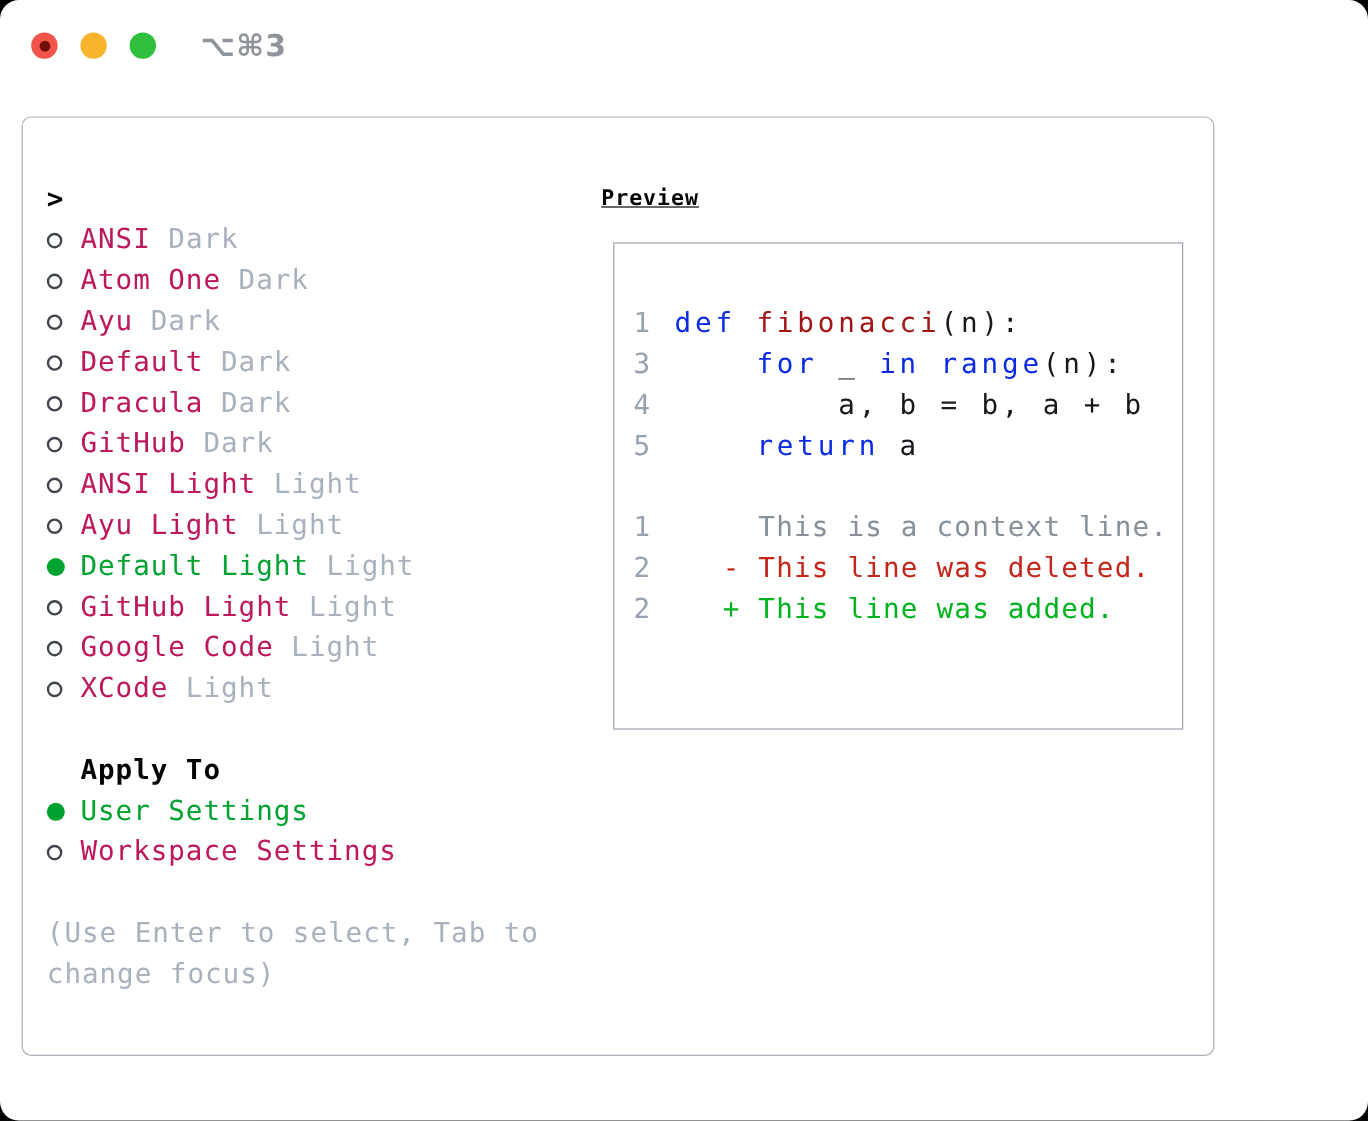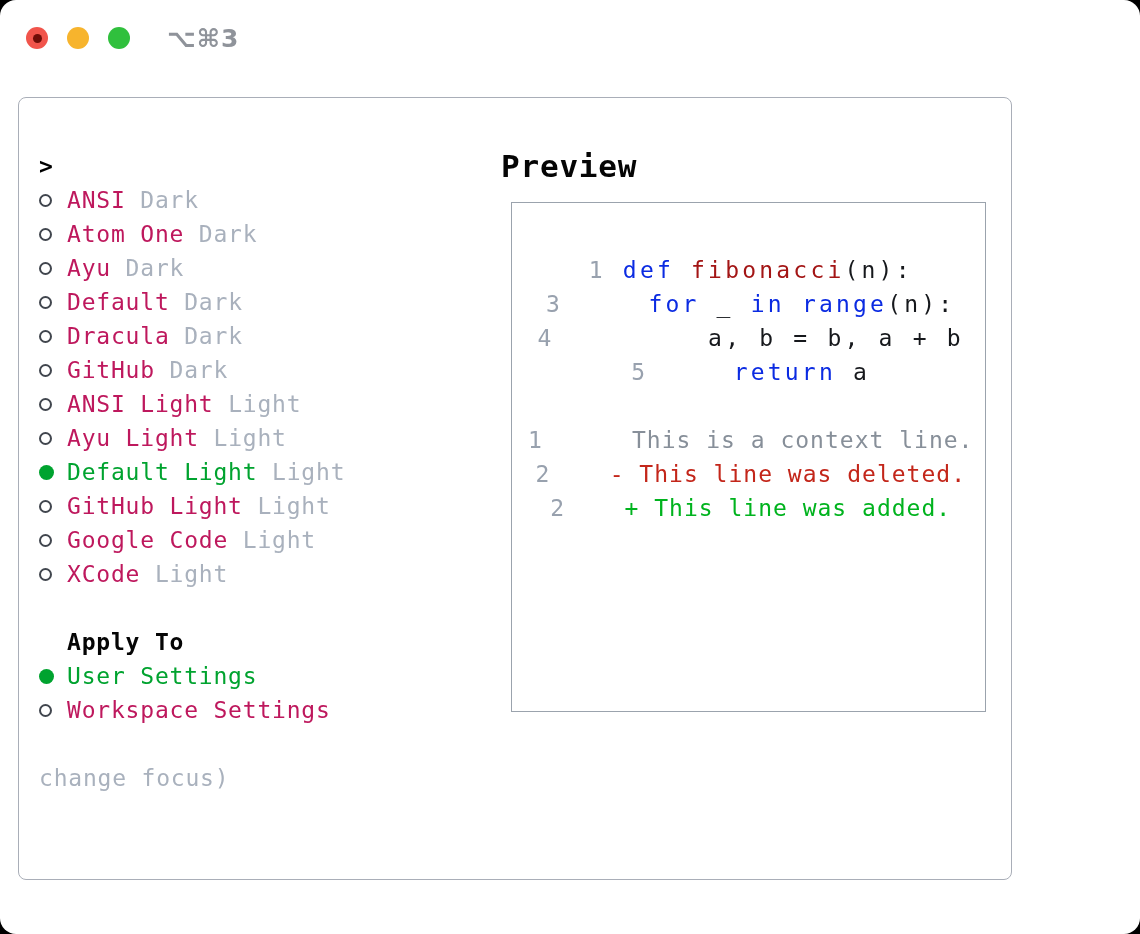--- a/index.html
+++ b/index.html
@@ -32,25 +32,25 @@
   .circ{width:13px;height:13px;border-radius:50%;border:2px solid #41464e;box-sizing:border-box;}
   .circ.sel{width:15px;height:15px;border:none;background:var(--selected-green);}
   .title{font-weight:700;color:#050505;}
   .nm{color:#be185d;}
   .row.selected .nm{color:var(--selected-green);}
   .variant{color:var(--muted);}
   .help-line{height:34px;line-height:34px;font-size:23px;letter-spacing:0.8px;color:var(--muted);white-space:pre;}
   
   .preview-title{
     position:absolute;left:482px;top:51px;height:34px;line-height:34px;
-    font-size:31px;font-weight:700;color:#050505;letter-spacing:0.8px;
+    font-size:18px;font-weight:700;color:#050505;letter-spacing:0.8px;text-decoration:underline;
   }
   .preview-box{
-    position:absolute;left:492px;top:104px;width:475px;height:510px;
-    border:1.5px solid #9ba3ad;box-sizing:border-box;background:#fff;text-align:center;
+    position:absolute;left:492px;top:104px;width:475px;height:406px;
+    border:1.5px solid #9ba3ad;box-sizing:border-box;background:#fff;
   }
   .code{position:absolute;left:16px;top:50px;}
   .cline{height:34px;line-height:34px;font-size:23px;white-space:pre;}
   .cline.py{letter-spacing:3.2px;}
   .cline.diff{letter-spacing:1px;}
   .ln{color:var(--line-number);}
   .tok-keyword{color:var(--keyword);}
   .tok-function{color:var(--function);}
   .tok-plain{color:var(--plain);}
   .tok-context{color:var(--context);}
@@ -101,20 +101,21 @@
       </div>
 
       <div id="apply-items">
           <div class="row selected"><span class="marker"><span class="circ sel"></span></span><span class="nm">User Settings</span></div>
           <div class="row"><span class="marker"><span class="circ"></span></span><span class="nm">Workspace Settings</span></div>
         </div>
 
       <div class="row"></div>
 
       <div id="help">
+          <div class="help-line">(Use Enter to select, Tab to</div>
           <div class="help-line">change focus)</div>
         </div>
     </div>
 
     <div class="preview-title">Preview</div>
 
     <div class="preview-box">
       <div class="code" id="code">
           <div class="cline py"><span class="ln">1 </span><span class="tok-keyword">def</span><span class="tok-plain"> </span><span class="tok-function">fibonacci</span><span class="tok-plain">(n):</span></div>
           <div class="cline py"><span class="ln">3 </span><span class="tok-plain">    </span><span class="tok-keyword">for</span><span class="tok-plain"> _ </span><span class="tok-keyword">in</span><span class="tok-plain"> </span><span class="tok-keyword">range</span><span class="tok-plain">(n):</span></div>

